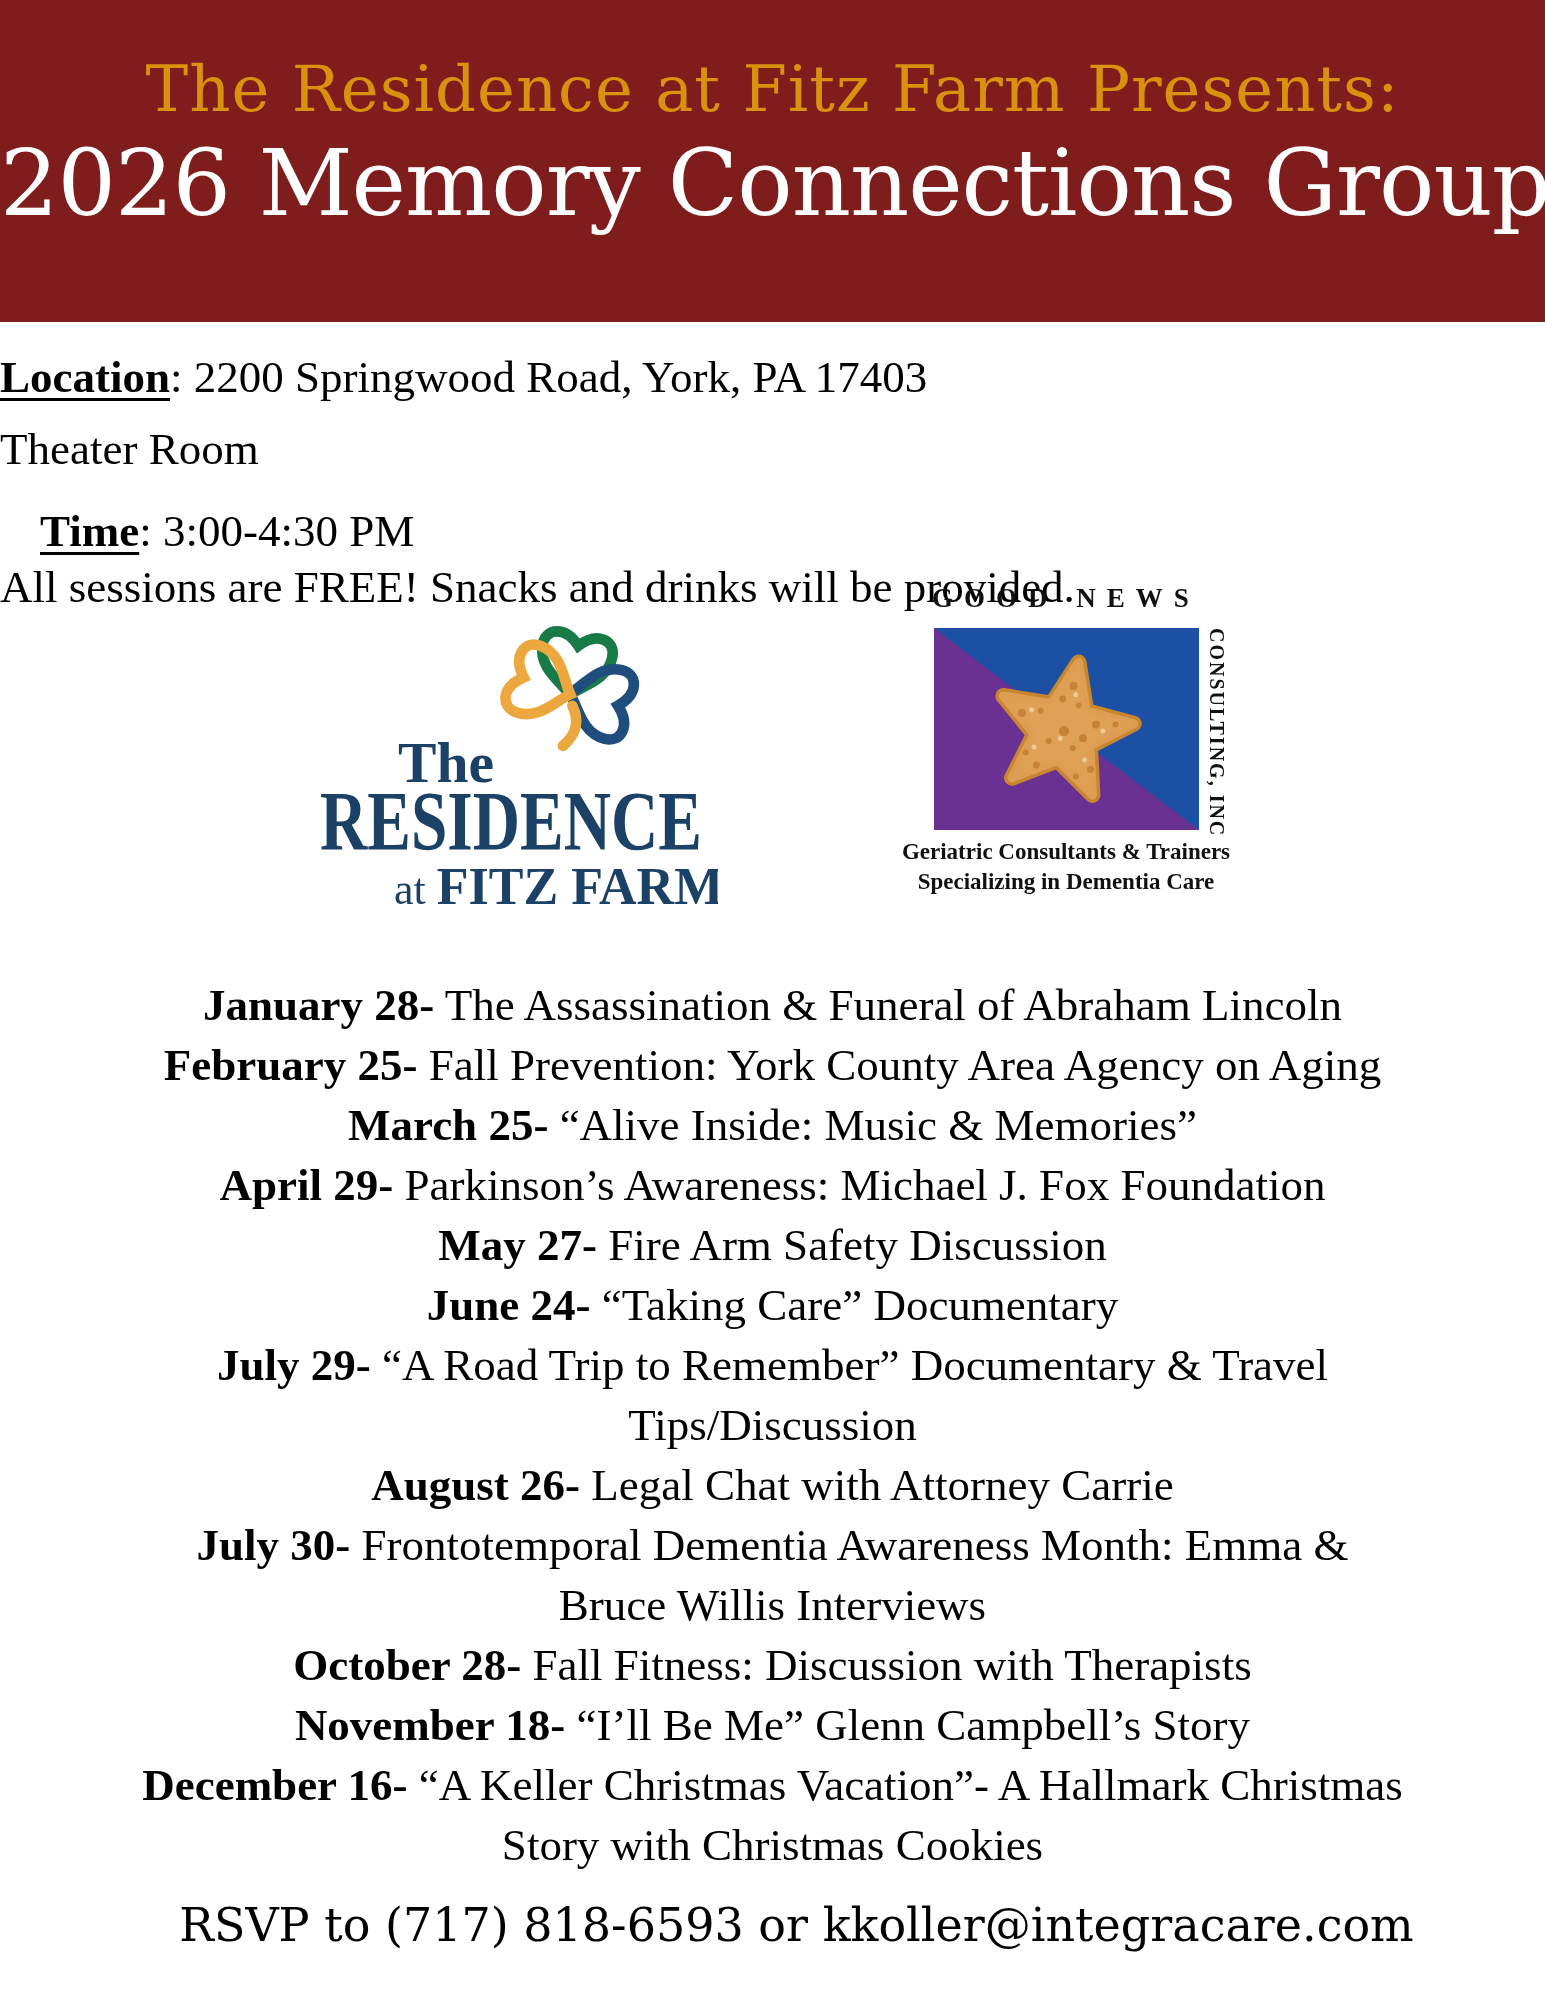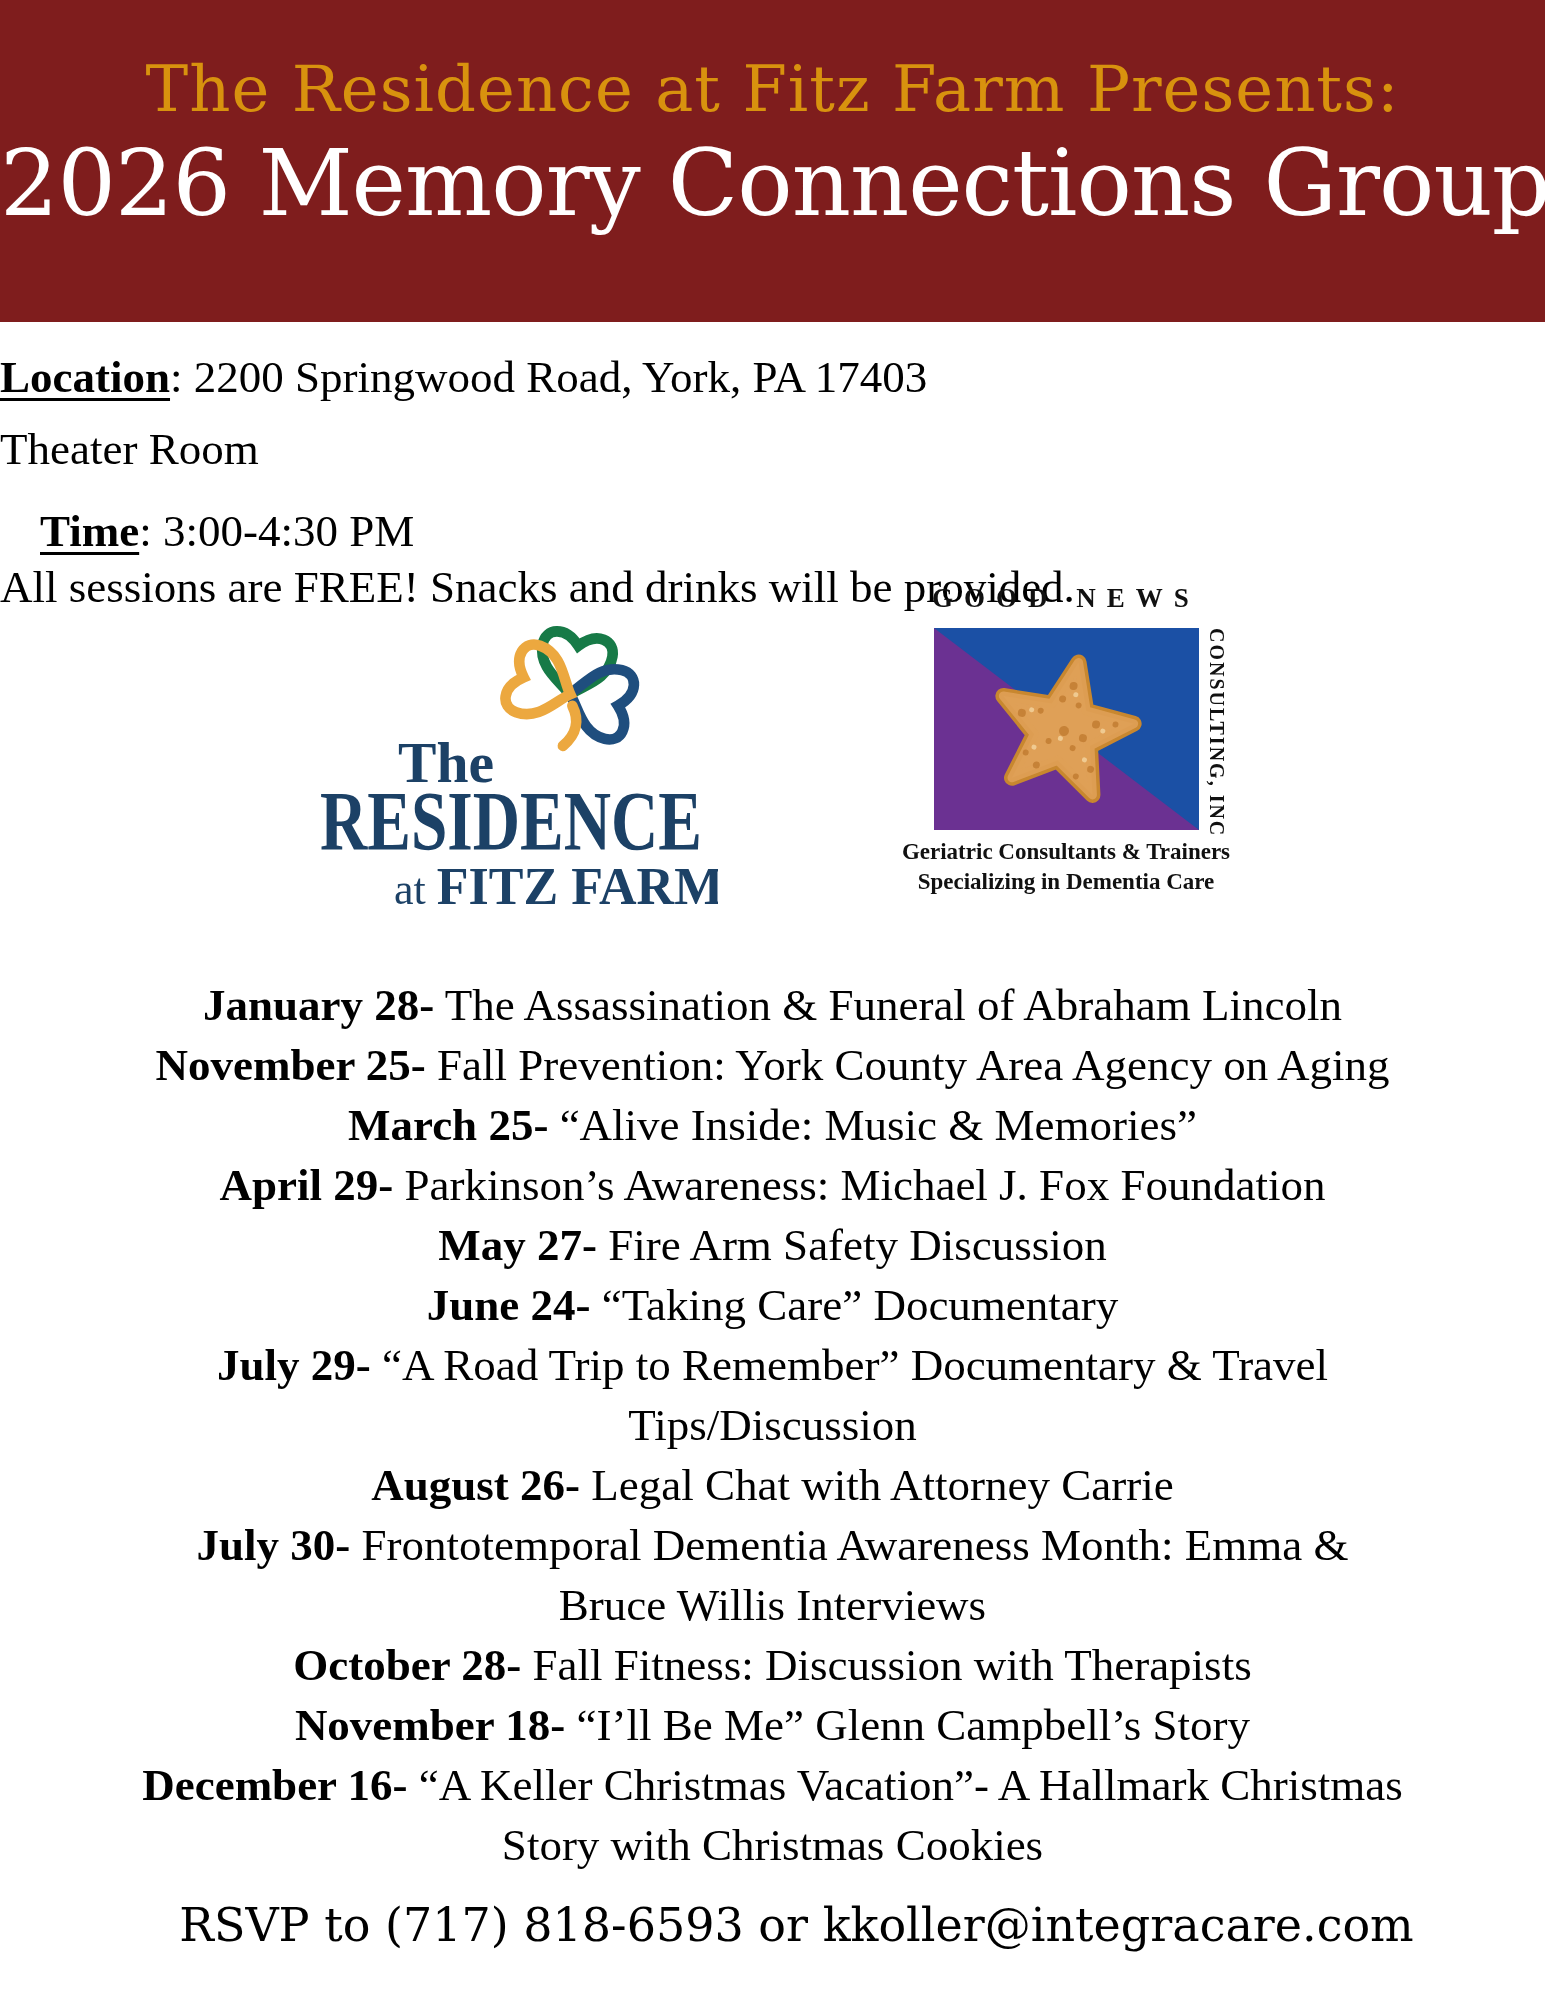--- a/index.html
+++ b/index.html
@@ -141,21 +141,21 @@
     </g>
   </svg>
   <div class="gn-side">CONSULTING, INC</div>
   <div class="gn-tagline gn-tag1">Geriatric Consultants &amp; Trainers</div>
   <div class="gn-tagline gn-tag2">Specializing in Dementia Care</div>
 </div>
 
 <div class="events">
   <div class="event"><span class="event-date">January 28-</span><span class="event-desc"> The Assassination &amp; Funeral of Abraham Lincoln</span></div>
 
-  <div class="event"><span class="event-date">November 25-</span><span class="event-desc"> Fall Prevention: York County Area Agency on Aging</span></div>
+  <div class="event"><span class="event-date">February 25-</span><span class="event-desc"> Fall Prevention: York County Area Agency on Aging</span></div>
 
   <div class="event"><span class="event-date">March 25-</span><span class="event-desc"> “Alive Inside: Music &amp; Memories”</span></div>
 
   <div class="event"><span class="event-date">April 29-</span><span class="event-desc"> Parkinson’s Awareness: Michael J. Fox Foundation</span></div>
 
   <div class="event"><span class="event-date">May 27-</span><span class="event-desc"> Fire Arm Safety Discussion</span></div>
 
   <div class="event"><span class="event-date">June 24-</span><span class="event-desc"> “Taking Care” Documentary</span></div>
 
   <div class="event"><span class="event-date">July 29-</span><span class="event-desc"> “A Road Trip to Remember” Documentary &amp; Travel

